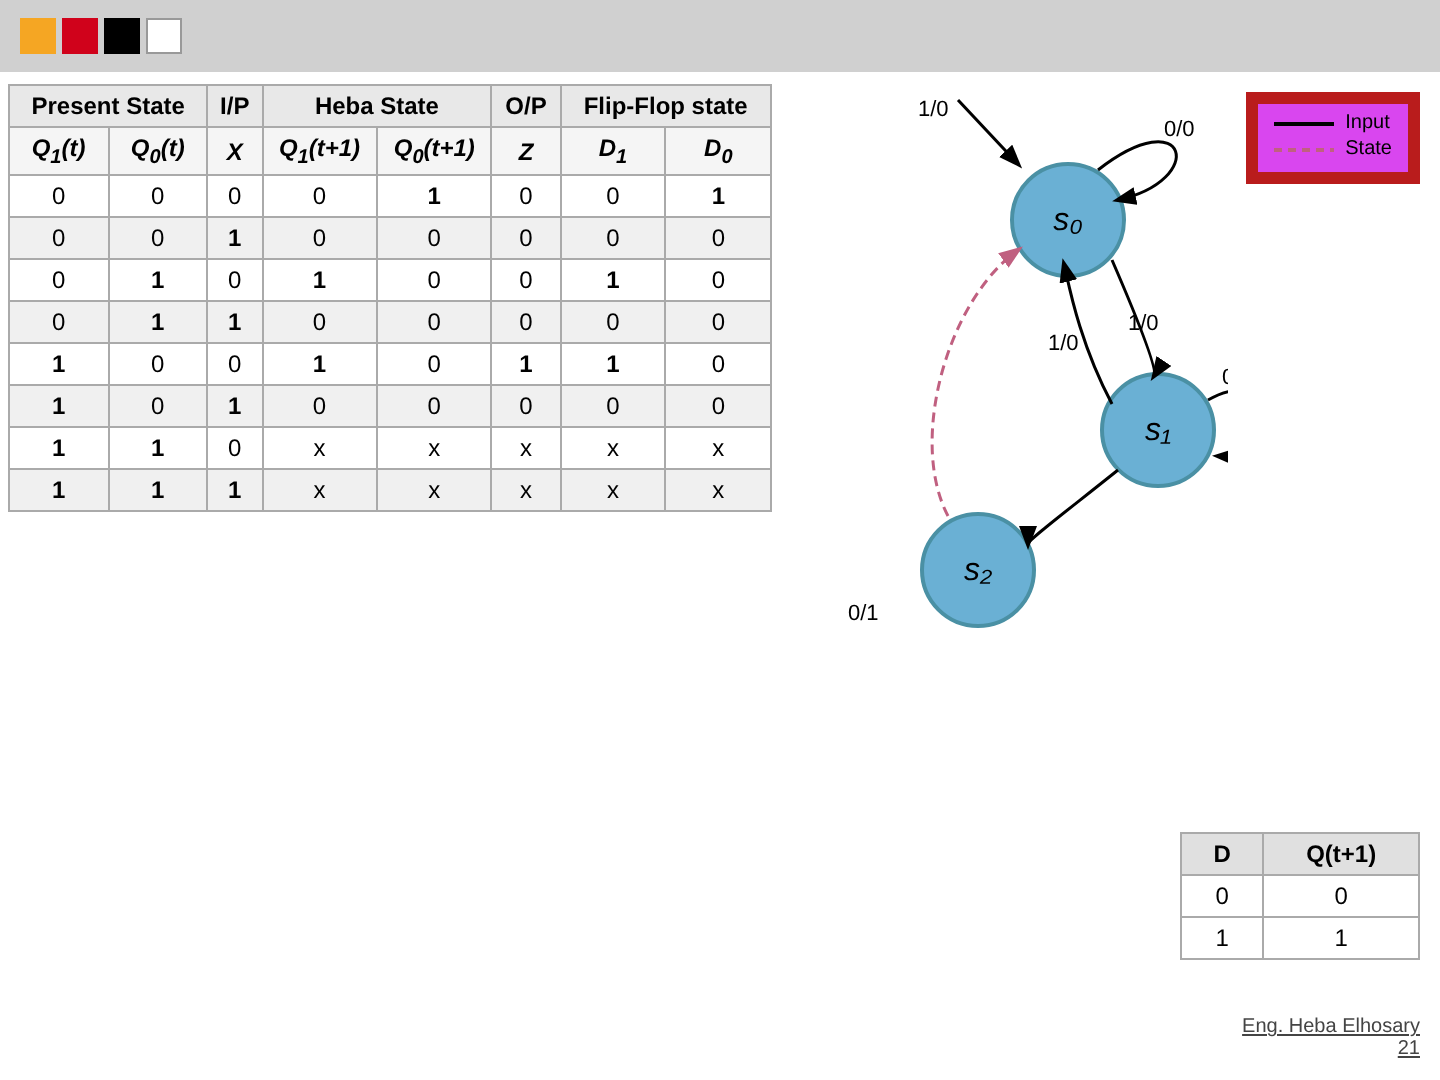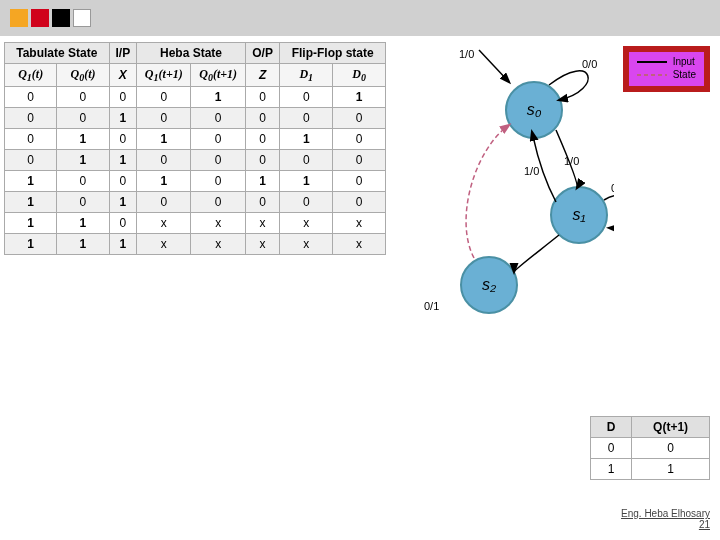--- a/index.html
+++ b/index.html
@@ -134,41 +134,41 @@
       position: absolute;
       bottom: 10px;
       right: 10px;
       font-size: 10px;
       color: #444;
       text-align: right;
       text-decoration: underline;
     }
 
     
-    .math { font-style: italic; font-family: Liberation Serif, serif; }
+    .math { font-style: italic; }
   </style>
 </head>
 <body>
 
 <div class="header">
   <div class="header-squares">
     <div class="sq sq-orange"></div>
     <div class="sq sq-red"></div>
     <div class="sq sq-black"></div>
     <div class="sq sq-white"></div>
   </div>
 </div>
 
 <div class="main">
 
   <div class="table-area">
     <table>
       <thead>
         <tr>
-          <th class="th-header" colspan="2">Tabulate State</th>
+          <th class="th-header" colspan="2">Present State</th>
           <th class="th-header" colspan="1">I/P</th>
           <th class="th-header" colspan="2">Heba State</th>
           <th class="th-header" colspan="1">O/P</th>
           <th class="th-header" colspan="2">Flip-Flop state</th>
         </tr>
         <tr>
           <th class="th-sub math"><i>Q</i><sub>1</sub>(<i>t</i>)</th>
           <th class="th-sub math"><i>Q</i><sub>0</sub>(<i>t</i>)</th>
           <th class="th-sub">X</th>
           <th class="th-sub math"><i>Q</i><sub>1</sub>(<i>t</i>+1)</th>

